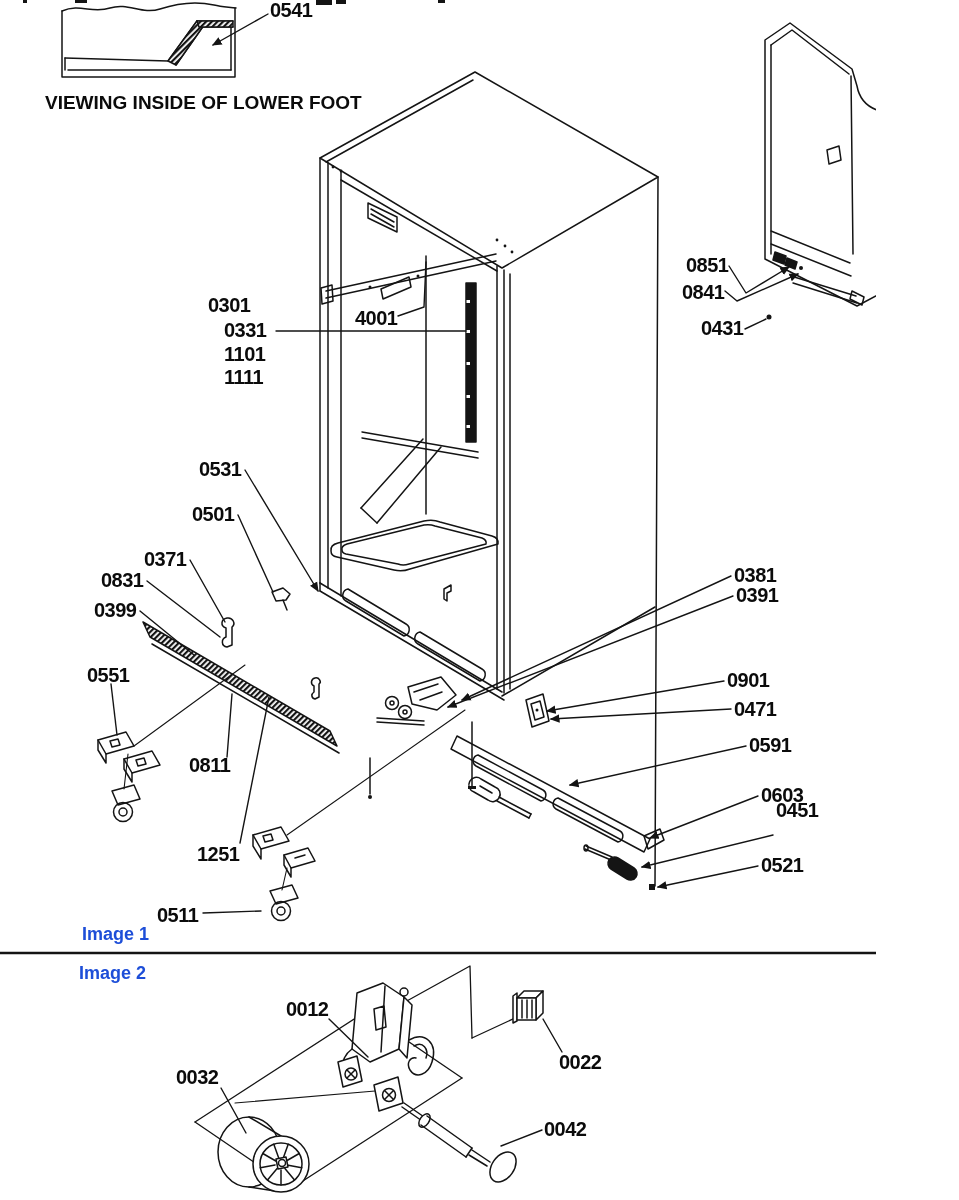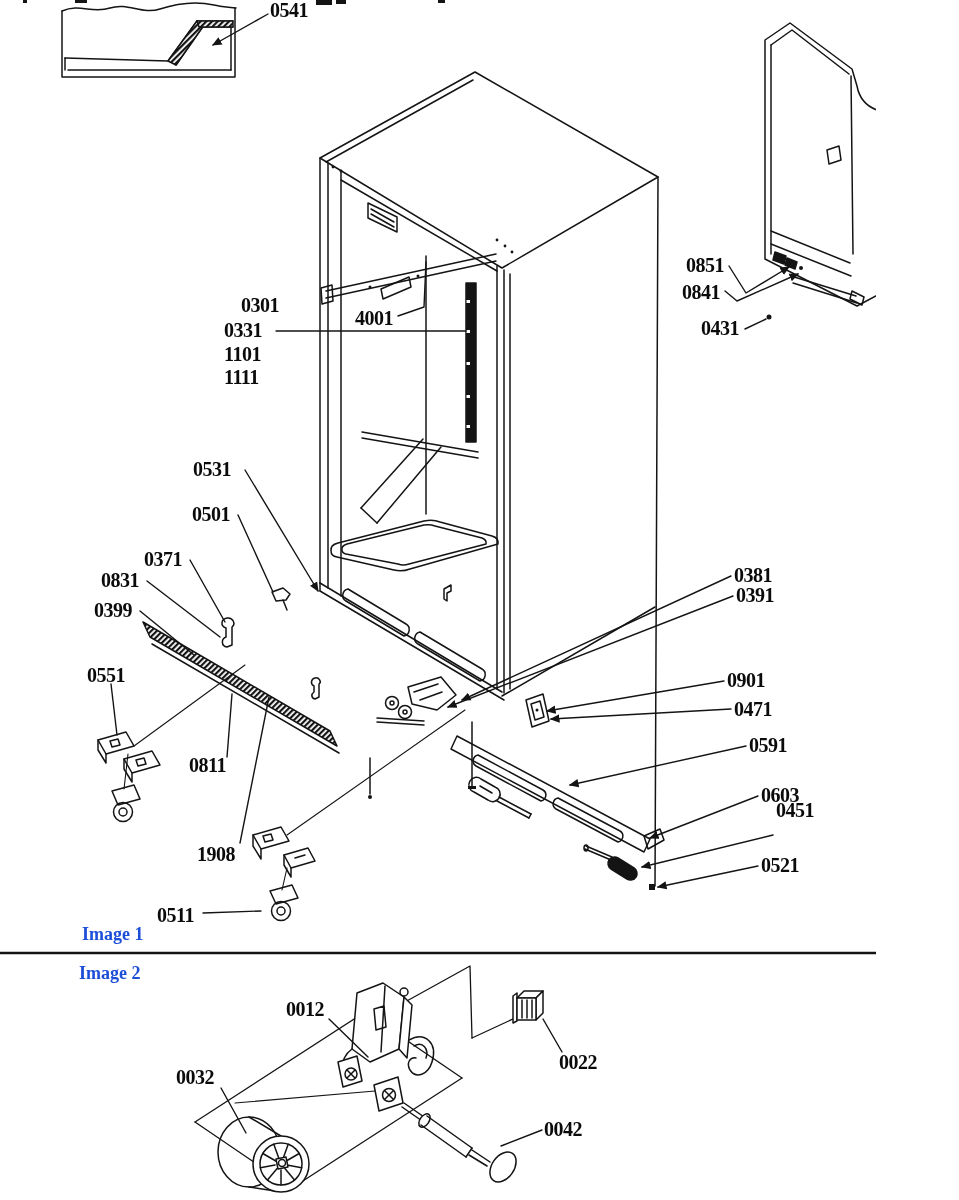--- a/index.html
+++ b/index.html
@@ -1,17 +1,17 @@
 <!DOCTYPE html>
 <html><head>
 <meta charset="utf-8">
 <style>
   html,body{margin:0;padding:0;background:#ffffff;}
   .stage{position:relative;width:876px;height:1200px;background:#ffffff;overflow:hidden;
-         font-family:Liberation Serif, serif;color:#0b0b0b;}
+         font-family:Liberation Sans, sans-serif;color:#0b0b0b;}
   .art{position:absolute;left:0;top:0;width:959px;height:1200px;}
   .callout{position:absolute;font-weight:700;font-size:20px;line-height:1;
            letter-spacing:-0.5px;white-space:nowrap;color:#0b0b0b;}
   .caption{position:absolute;font-weight:700;font-size:19px;line-height:1;
            letter-spacing:0;white-space:nowrap;color:#0b0b0b;}
   .section-label{position:absolute;font-weight:700;font-size:18px;line-height:1;
            white-space:nowrap;color:#1d4ed8;}
 </style>
 </head>
 <body>
@@ -299,34 +299,35 @@
     <g stroke-width="1.4">
       <path d="M329,1019 L368,1057"></path>
       <path d="M562,1052 L543,1019"></path>
       <path d="M221,1088 L246,1133"></path>
       <path d="M542,1130 L501,1146"></path>
     </g>
   </g>
 </svg>
 
 <div class="callout" style="left:270px;top:0px">0541</div>
-
-<div class="callout" style="left:241px;top:295px">0301</div>
+<div class="caption" style="left:45px;top:93px">VIEWING INSIDE OF LOWER FOOT</div>
+
+<div class="callout" style="left:208px;top:295px">0301</div>
 <div class="callout" style="left:224px;top:320px">0331</div>
 <div class="callout" style="left:224px;top:344px">1101</div>
 <div class="callout" style="left:224px;top:367px">1111</div>
 <div class="callout" style="left:355px;top:308px">4001</div>
-<div class="callout" style="left:193px;top:459px">0531</div>
+<div class="callout" style="left:199px;top:459px">0531</div>
 <div class="callout" style="left:192px;top:504px">0501</div>
 <div class="callout" style="left:144px;top:549px">0371</div>
 <div class="callout" style="left:101px;top:570px">0831</div>
 <div class="callout" style="left:94px;top:600px">0399</div>
 <div class="callout" style="left:87px;top:665px">0551</div>
 <div class="callout" style="left:189px;top:755px">0811</div>
-<div class="callout" style="left:197px;top:844px">1908</div>
+<div class="callout" style="left:197px;top:844px">1251</div>
 <div class="callout" style="left:157px;top:905px">0511</div>
 
 <div class="callout" style="left:734px;top:565px">0381</div>
 <div class="callout" style="left:736px;top:585px">0391</div>
 <div class="callout" style="left:727px;top:670px">0901</div>
 <div class="callout" style="left:734px;top:699px">0471</div>
 <div class="callout" style="left:749px;top:735px">0591</div>
 <div class="callout" style="left:761px;top:785px">0603</div>
 <div class="callout" style="left:776px;top:800px">0451</div>
 <div class="callout" style="left:761px;top:855px">0521</div>

